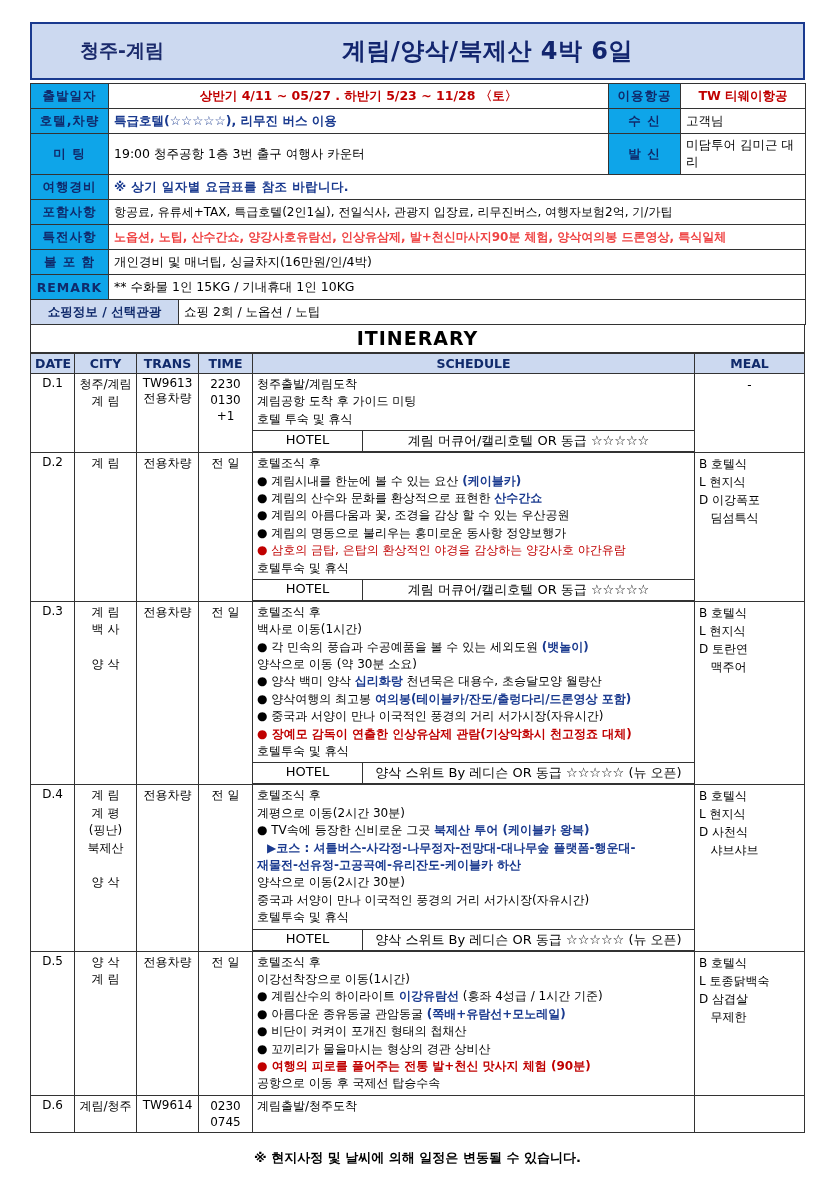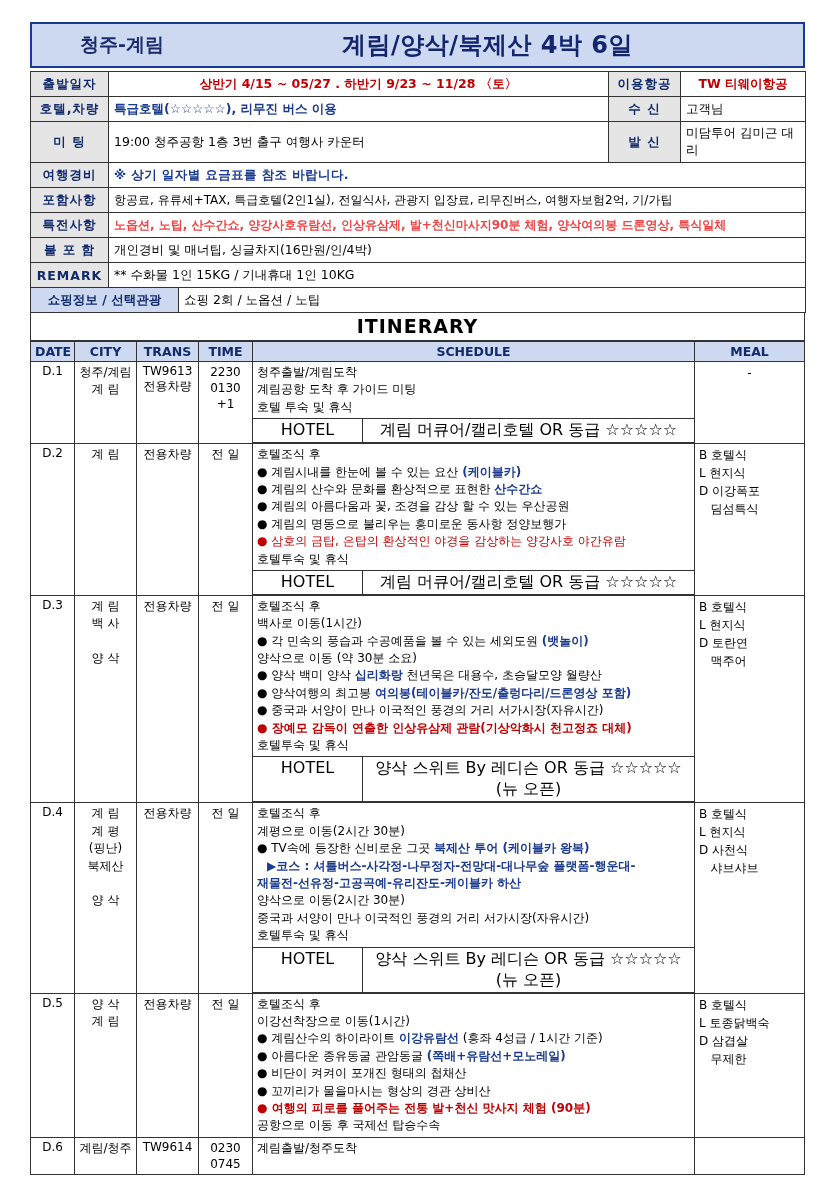--- a/index.html
+++ b/index.html
@@ -16,21 +16,21 @@
     position: relative;
     padding: 22px 30px 0 30px;
   }
 
   
   .banner {
     display: flex;
     align-items: stretch;
     border: 2px solid #1a3a8f;
     background: #ccd9f0;
-    height: 46px;
+    height: 58px;
   }
   .banner-left {
     width: 180px;
     display: flex; align-items: center; justify-content: center;
     font-size: 19px; font-weight: bold; color: #1a2a6b;
     border-right: 0;
   }
   .banner-right {
     flex: 1;
     display: flex; align-items: center; justify-content: center;
@@ -47,21 +47,21 @@
     table-layout: fixed;
   }
   table.info td {
     border: 1px solid #333;
     padding: 3px 5px;
     font-size: 12.5px;
     vertical-align: middle;
     height: 25px;
   }
   td.lbl {
-    background: #e5e5e5;
+    background: #0ea5e9;
     text-align: center;
     font-weight: bold;
     color: #102a6b;
     letter-spacing: 1px;
   }
   .depart-val {
     text-align: center;
     color: #c00000;
     font-weight: bold;
     font-size: 12.5px;
@@ -128,21 +128,21 @@
   td.trans-cell { text-align: center; font-size: 11.5px; padding-top: 4px; }
   td.time-cell { text-align: center; font-size: 11.5px; line-height: 1.35; padding-top: 4px; }
   td.sched-cell { padding: 3px 5px 2px 5px; }
   td.meal-cell { font-size: 12px; line-height: 1.5; padding: 4px 4px 4px 8px; vertical-align: middle; }
 
   .sched-line { line-height: 1.45; white-space: nowrap; }
   .hotel-box {
     border: 1px solid #333;
     margin: 2px -5px -2px -5px;
     display: flex;
-    font-size: 16px;
+    font-size: 13px;
   }
   .hotel-box .h-lab {
     width: 110px;
     text-align: center;
     border-right: 1px solid #333;
     padding: 1px 0;
     font-weight: normal;
   }
   .hotel-box .h-val {
     flex: 1;
@@ -172,21 +172,21 @@
       <col style="width:78px">
       <col style="width:70px">
       <col style="width:240px">
       <col style="width:190px">
       <col style="width:72px">
       <col style="width:125px">
     </colgroup>
     <tbody>
         <tr>
       <td class="lbl">출발일자</td>
-      <td class="depart-val" colspan="3">상반기 4/15 ~ 05/27 .  하반기 9/23 ~ 11/28 〈토〉</td>
+      <td class="depart-val" colspan="3">상반기 4/11 ~ 05/27 .  하반기 5/23 ~ 11/28 〈토〉</td>
       <td class="lbl">이용항공</td>
       <td class="air-val">TW 티웨이항공</td>
     </tr>
     <tr>
       <td class="lbl">호텔,차량</td>
       <td class="blue-b" colspan="3">특급호텔(☆☆☆☆☆), 리무진 버스 이용</td>
       <td class="lbl">수    신</td>
       <td>고객님</td>
     </tr>
     <tr>

